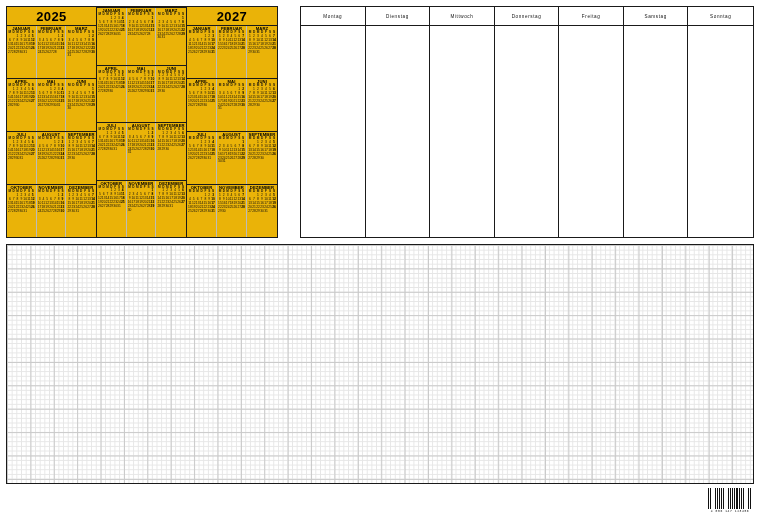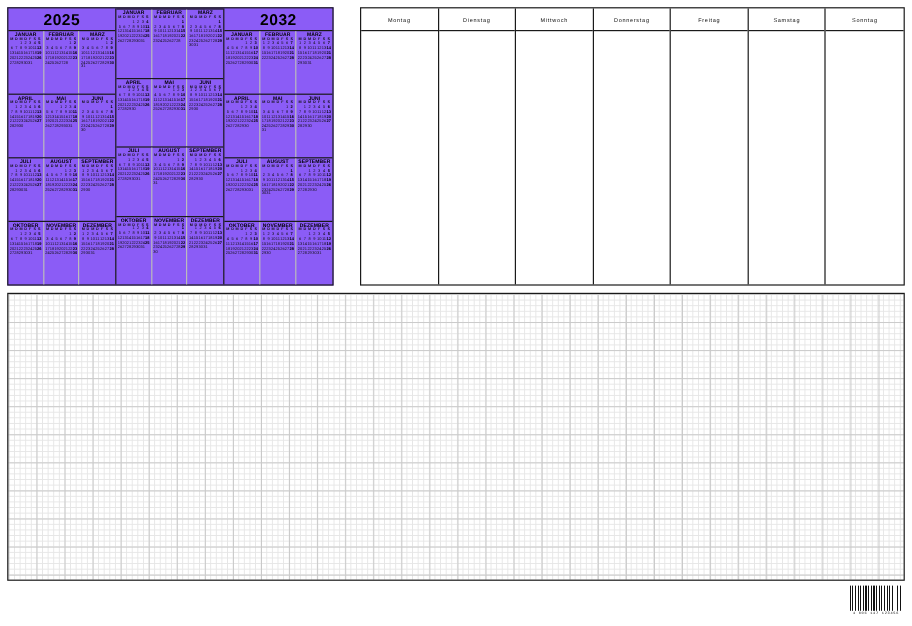--- a/index.html
+++ b/index.html
@@ -22,21 +22,21 @@
   }
 
   
   .cal-block {
     position: absolute;
     left: 6px;
     top: 6px;
     width: 272px;
     height: 232px;
     border: 1px solid #1a1a1a;
-    background: #8b5cf6;
+    background: #eab308;
     box-sizing: border-box;
     display: flex;
     flex-direction: column;
   }
   .cal-years {
     display: flex;
     width: 100%;
     height: 100%;
   }
   .cal-year {
@@ -1392,21 +1392,21 @@
                   <span></span>
                   <span></span>
                   <span class="sun"></span>
                 </div>
             </div>
           </div>
         </div>
       </div>
 
       <div class="cal-year">
-        <div class="cal-year-title">2032</div>
+        <div class="cal-year-title">2027</div>
         <div class="cal-rows">
           <div class="cal-row">
             <div class="cal-month">
               <div class="cal-mname">JANUAR</div>
               <div class="cal-grid">
                   <span class="wd">M</span>
                   <span class="wd">D</span>
                   <span class="wd">M</span>
                   <span class="wd">D</span>
                   <span class="wd">F</span>

